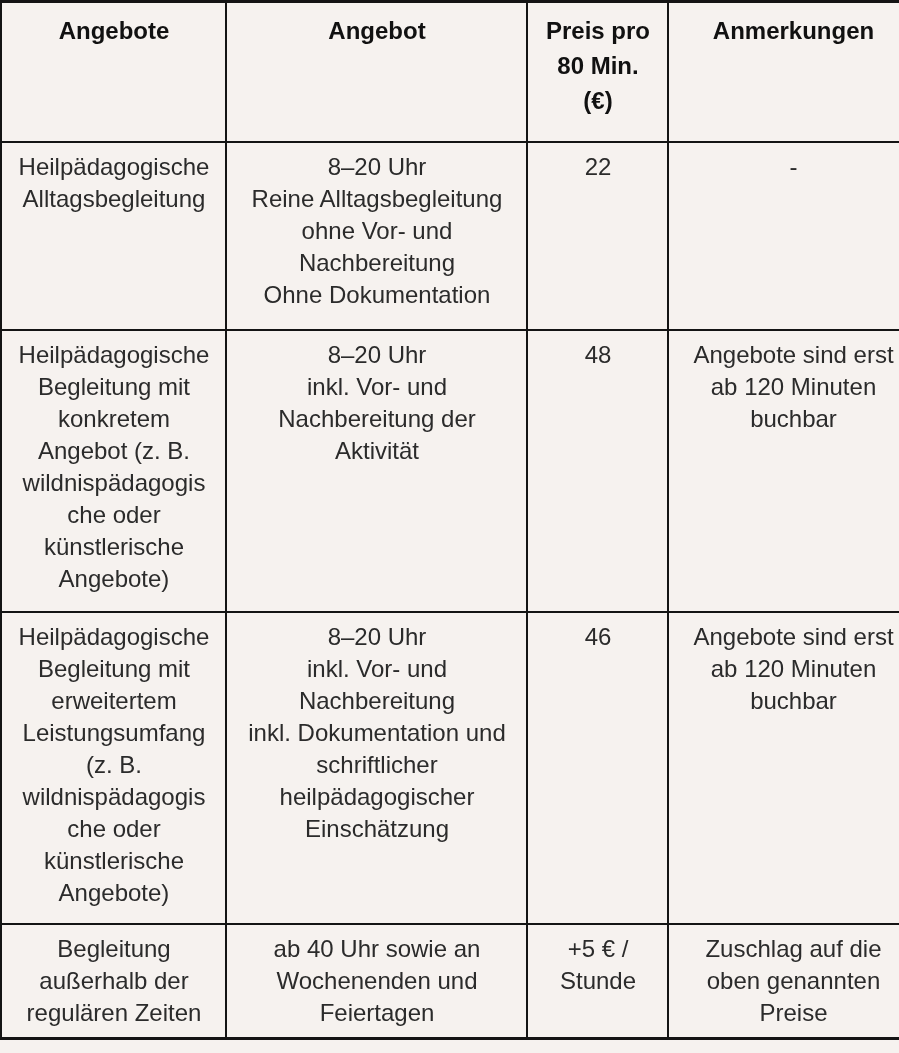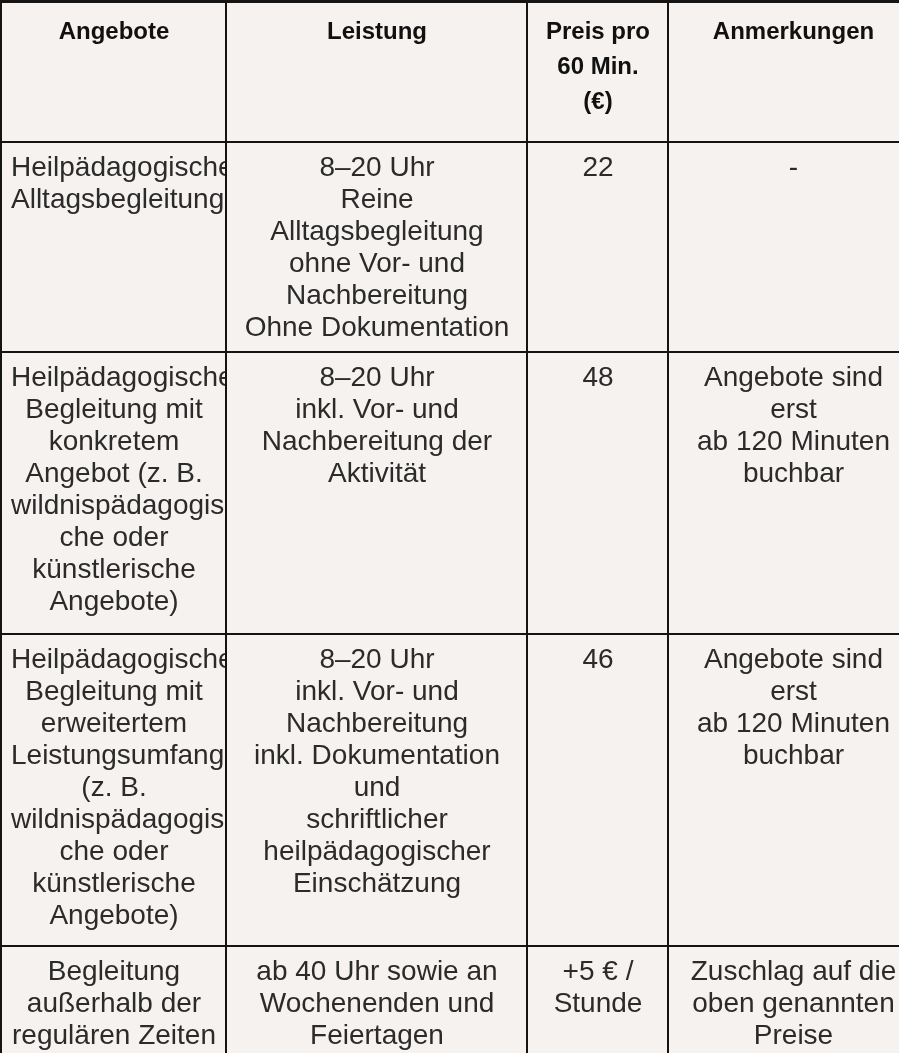--- a/index.html
+++ b/index.html
@@ -33,21 +33,21 @@
     overflow: hidden;
   }
   .price-table th {
     font-size: 24px;
     line-height: 35px;
     font-weight: 700;
     color: #111111;
     padding-top: 10px;
   }
   .price-table td {
-    font-size: 28px;
+    font-size: 24px;
     line-height: 32px;
     font-weight: 400;
     color: #2b2b2b;
   }
   
   col.c1 { width: 225px; }
   col.c2 { width: 301px; }
   col.c3 { width: 141px; }
   col.c4 { width: 250px; }
   
@@ -64,23 +64,23 @@
   <table class="price-table">
     <colgroup>
       <col class="c1">
         <col class="c2">
         <col class="c3">
         <col class="c4">
     </colgroup>
     <thead>
       <tr class="r-head">
         <th>Angebote</th>
-        <th>Leistung</th>
+        <th>Angebot</th>
         <th>Preis pro
-60 Min.
+80 Min.
 (€)</th>
         <th>Anmerkungen</th>
       </tr>
     </thead>
     <tbody>
       <tr class="r0">
         <td>Heilpädagogische
 Alltagsbegleitung</td>
         <td>8–20 Uhr
 Reine Alltagsbegleitung

